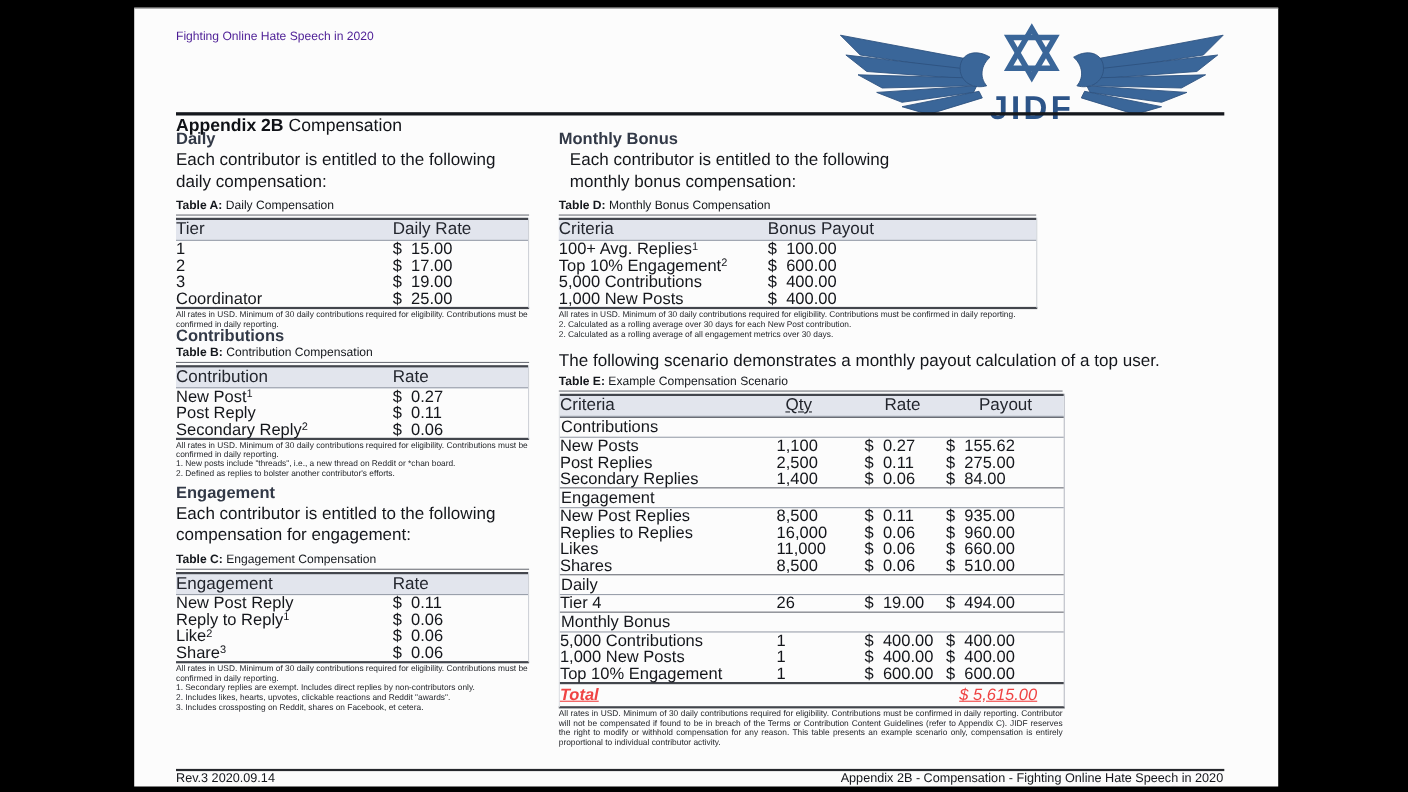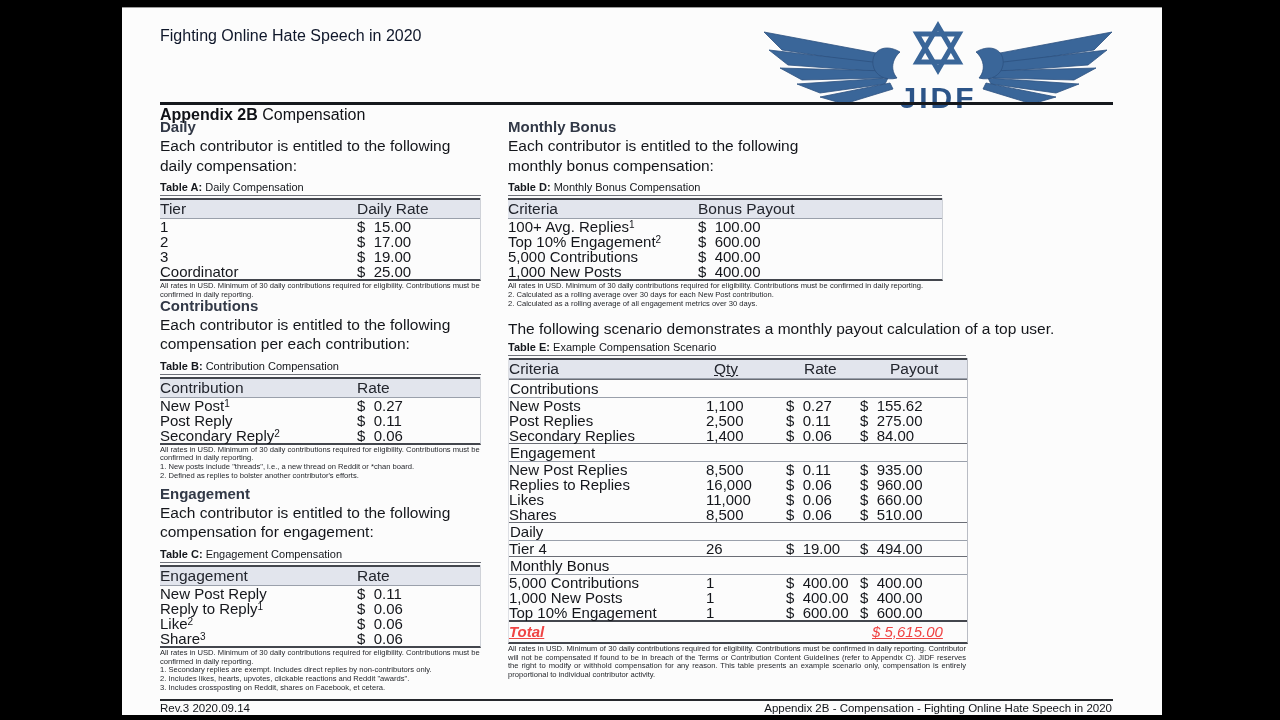--- a/index.html
+++ b/index.html
@@ -1,21 +1,21 @@
 <!DOCTYPE html>
 <html><head>
 <meta charset="utf-8">
 <style>
   html,body{margin:0;padding:0;background:#000;}
   body{width:1280px;height:720px;overflow:hidden;font-family:"Liberation Sans",sans-serif;}
   .frame{position:relative;width:1280px;height:720px;background:#000;}
   .page{position:absolute;left:122px;top:7px;width:1040px;height:707px;background:#fcfcfc;
         border-top:1px solid #9b9b9b;overflow:hidden;}
   
-  .doc-title{position:absolute;left:38px;top:19px;font-size:16px;color:#0f172a;}
+  .doc-title{position:absolute;left:38px;top:19px;font-size:11px;color:#4c1d95;}
   .logo{position:absolute;left:640px;top:11px;width:352px;height:92px;}
   .appendix{position:absolute;left:38px;top:77px;font-size:16px;color:#101217;margin-top:21px;}
   .appendix b{font-weight:bold;}
   .title-rule{position:absolute;left:38px;top:94px;width:953px;height:3px;background:#15181d;}
   
   .colL{position:absolute;left:38px;top:110px;width:321px;}
   .colR{position:absolute;left:386px;top:110px;width:614px;}
   .h-sec{font-size:15px;line-height:17px;font-weight:bold;color:#323947;margin:0 0 1px 0;}
   .para{font-size:15.5px;line-height:19.5px;color:#14161b;margin:0 0 6px 0;}
   .tlabel{font-size:11px;line-height:13px;color:#15181d;border-bottom:1px solid #70737b;
@@ -42,21 +42,21 @@
   .tblE{border-bottom:2.5px solid #43464d;border-right:1px solid #b9bcc4;border-left:1px solid #dddfe4;}
   .ce1{flex:0 0 197px;}
   .ce2{flex:0 0 80px;white-space:pre;}
   .ce3{flex:0 0 74px;white-space:pre;}
   .ce4{flex:1;white-space:pre;}
   .tsec{font-size:15px;line-height:15px;color:#14161b;border-top:1.5px solid #6a6d75;
         border-bottom:1px solid #9aa0ab;padding:1px 0 1px 1px;}
   .ttotal{display:flex;border-top:2.5px solid #43464d;font-size:15px;line-height:20px;
           color:#ef4444;font-style:italic;text-decoration:underline;}
   .ttotal .tl{font-weight:bold;}
-  .mbp{width:330px;}
+  .mbp{width:330px;margin-left:10px;}
   
   .f-rule{position:absolute;left:38px;top:691px;width:953px;height:2px;background:#26282d;}
   .f-left{position:absolute;left:38px;top:694px;font-size:11.5px;line-height:13px;color:#14161b;}
   .f-right{position:absolute;right:50px;top:694px;font-size:11.5px;line-height:13px;color:#14161b;text-align:right;}
   .watermark{position:absolute;right:30px;top:705px;font-size:13px;font-weight:bold;color:#3a3a3a;
              filter:blur(1.3px);letter-spacing:1px;}
 </style>
 </head>
 <body>
 
@@ -118,21 +118,20 @@
           <div class="trow">
             <div class="c1A">Coordinator</div>
             <div class="c2">$  25.00</div>
           </div>
         </div>
         <p class="fine">All rates in USD. Minimum of 30 daily contributions required for eligibility. Contributions must be confirmed in daily reporting.</p>
       </section>
 
       <section class="sp-c">
         <h2 class="h-sec">Contributions</h2>
-        <p class="para">Each contributor is entitled to the following compensation per each contribution:</p>
         <div class="tlabel"><b>Table B:</b><span> Contribution Compensation</span></div>
         <div class="tbl">
           <div class="thead">
             <div class="c1">Contribution</div>
             <div class="c2">Rate</div>
           </div>
           <div class="trow">
             <div class="c1"><span>New Post</span><sup>1</sup></div>
             <div class="c2">$  0.27</div>
           </div>

